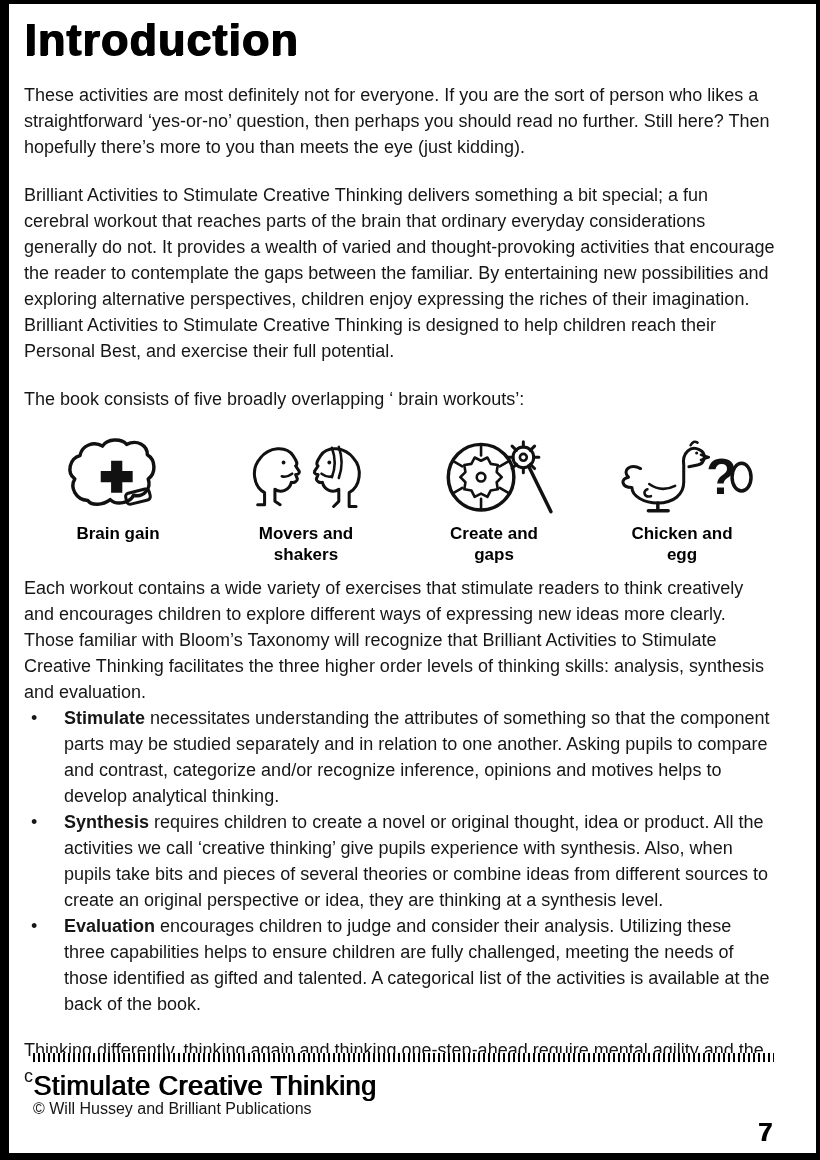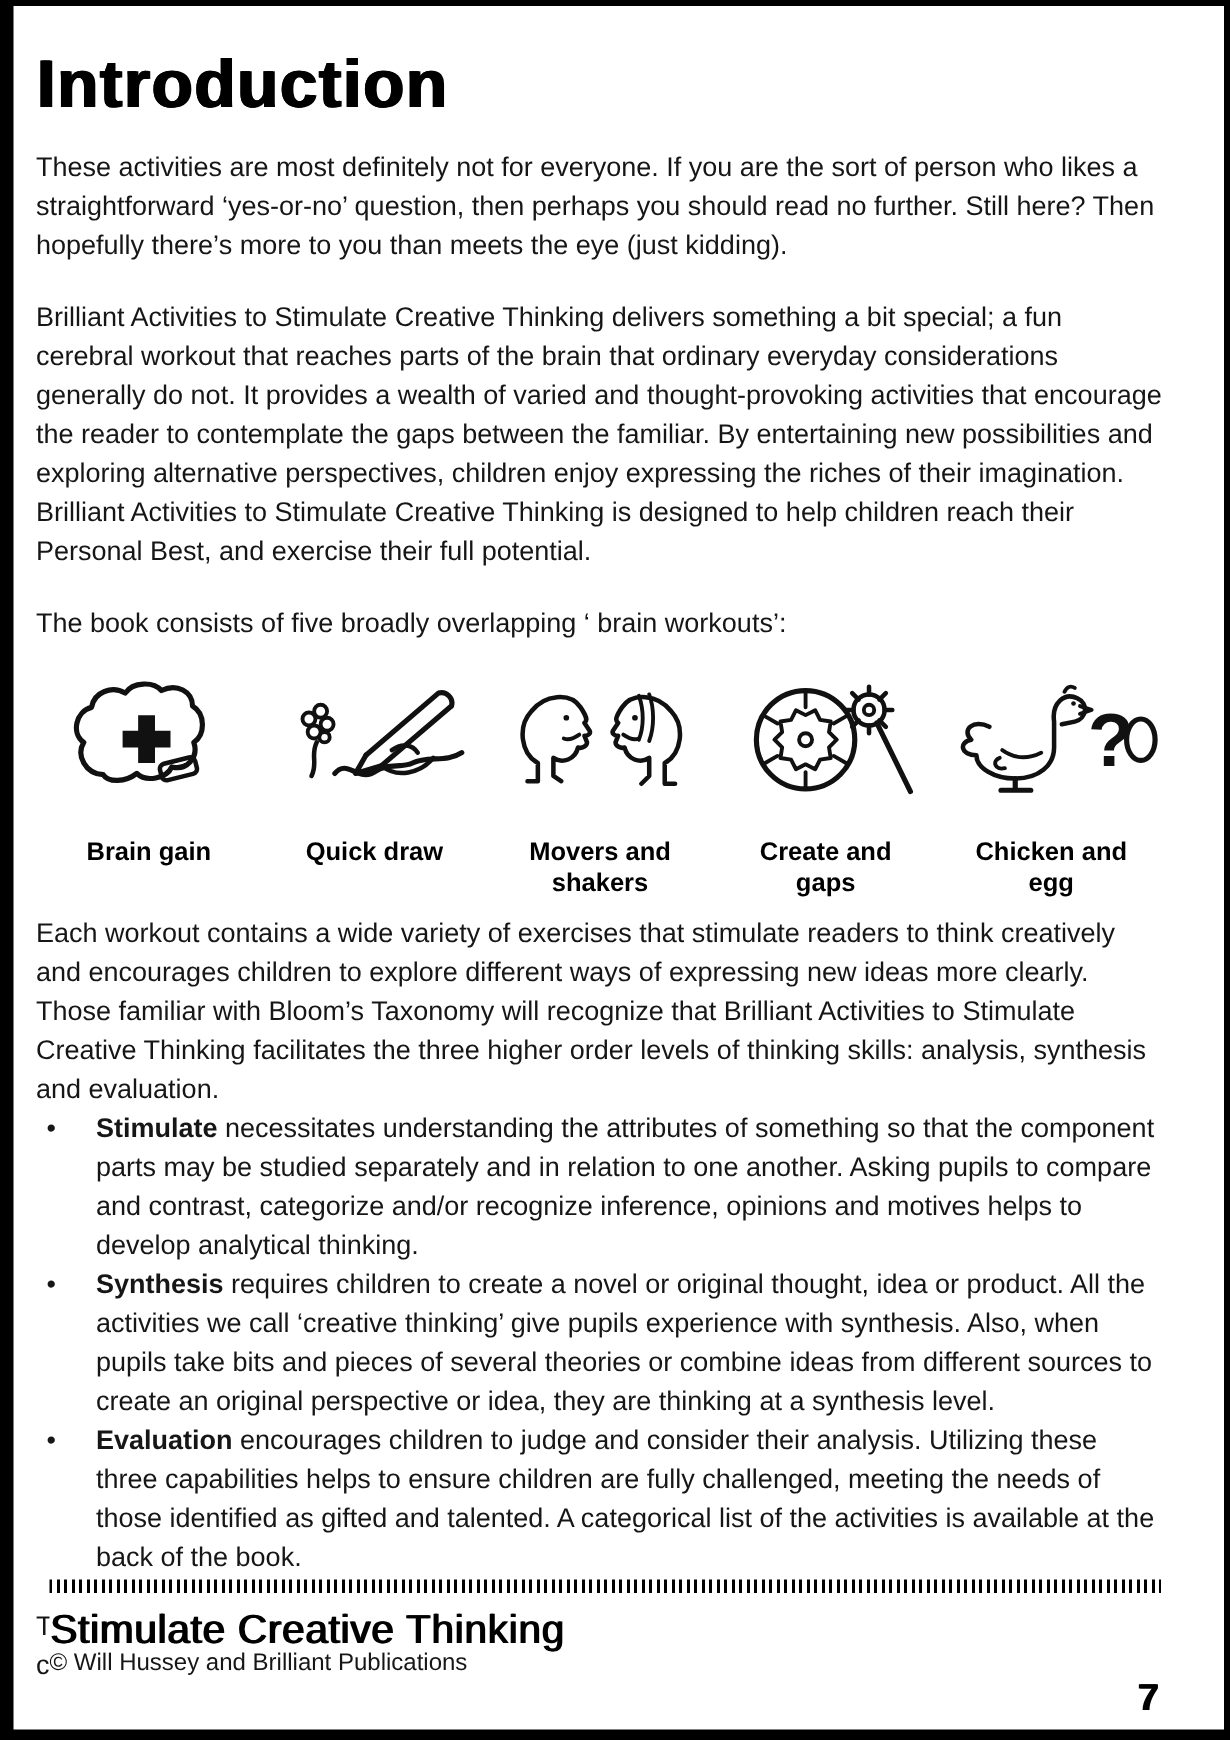--- a/index.html
+++ b/index.html
@@ -3,35 +3,35 @@
 <meta charset="utf-8">
 <style>
   html,body{margin:0;padding:0;}
   body{
     width:820px;height:1160px;box-sizing:border-box;
     background:#ffffff;color:#161616;
     border:solid #000;border-width:4px 4px 7px 9px;
     font-family:"Liberation Sans",sans-serif;
     overflow:hidden;position:relative;
   }
-  .content{padding:24px 40px 0 15px;}
+  .content{padding:8px 40px 0 15px;}
   .page-title{
     font-size:45px;font-weight:bold;letter-spacing:1px;
     margin:2px 0 16px;color:#000;
     text-shadow:1.3px 0 currentColor, 0 0.6px currentColor;
   }
   p.body{font-size:18px;line-height:26px;margin:0 0 22px;}
   p.body b{font-weight:normal;}
   .consists{margin-bottom:10px;}
   .workouts{display:flex;justify-content:space-between;align-items:flex-start;margin:4px 0 10px;}
   .workout{flex:1;display:flex;flex-direction:column;align-items:center;}
   .workout svg{height:82px;display:block;}
   .workout .caption{
     font-weight:bold;font-size:17px;line-height:21px;text-align:center;
-    margin-top:25px;max-width:118px;color:#000;
+    margin-top:7px;max-width:118px;color:#000;
   }
   ul.points{list-style:none;margin:0 0 20px;padding:0;font-size:18px;line-height:26px;}
   ul.points li{position:relative;padding-left:40px;margin:0;}
   ul.points .marker{position:absolute;left:7px;top:0;}
   ul.points b{font-weight:bold;}
   .closing{margin-bottom:0;}
   .footer{position:absolute;left:24px;right:42px;bottom:8px;background:#fff;}
   .footer-rule{
     height:9px;margin-bottom:10px;
     background:repeating-linear-gradient(90deg,#000 0 2px,#fff 2px 5px);
@@ -64,36 +64,20 @@
 
     <div class="workout">
       <svg viewBox="0 0 130 95" width="128" aria-hidden="true">
         <path class="ink" stroke-width="4" d="M30 77 C16 76 9 62 15 52 C5 45 9 28 21 25 C23 13 37 8 47 14 C53 5 69 5 75 12 C87 6 99 13 99 24 C109 30 109 46 100 52 C104 64 94 74 83 71 C79 80 63 83 56 76 C47 83 34 83 30 77 Z"></path>
         <rect class="ink" stroke-width="3.5" x="74" y="66" width="28" height="13" rx="4" transform="rotate(-14 88 72)"></rect>
         <path fill="#111" d="M57 31 h13 v12 h12 v13 h-12 v12 h-13 v-12 h-12 v-13 h12 z"></path>
       </svg>
       <div class="caption">Brain gain</div>
     </div>
 
-    <div class="workout">
-      <svg viewBox="0 0 150 95" width="146" aria-hidden="true">
-        <circle class="ink" stroke-width="3" cx="24" cy="34" r="5"></circle>
-        <circle class="ink" stroke-width="3" cx="33" cy="28" r="5"></circle>
-        <circle class="ink" stroke-width="3" cx="28" cy="44" r="5"></circle>
-        <circle class="ink" stroke-width="3" cx="38" cy="38" r="5"></circle>
-        <circle class="ink" stroke-width="3" cx="36" cy="48" r="4"></circle>
-        <path class="ink" stroke-width="3.5" d="M30 52 C25 62 31 68 26 78"></path>
-        <path class="ink" stroke-width="4" d="M68 62 L124 14 M80 70 L134 24 M124 14 C130 12 136 18 134 24"></path>
-        <path class="ink" stroke-width="4" d="M68 62 L60 76 L80 70"></path>
-        <path class="ink" stroke-width="3.5" d="M80 70 C92 80 110 76 120 64"></path>
-        <path class="ink" stroke-width="3.5" d="M88 58 C96 52 104 54 108 60"></path>
-        <path class="ink" stroke-width="4" d="M44 76 C54 64 62 84 76 74 C84 68 96 72 104 68 C116 62 130 68 142 60"></path>
-      </svg>
-      <div class="caption">Quick draw</div>
-    </div>
 
     <div class="workout">
       <svg viewBox="0 0 140 95" width="134" aria-hidden="true">
         <path class="ink" stroke-width="3.5" d="M14 82 L22 82 L22 68 C9 61 6 40 17 28 C27 15 47 13 55 25 C59 31 61 35 58 37 L62 43 C63 45 61 47 58 47 L60 52 C60 55 56 57 53 56 C51 65 41 69 34 64 L34 78 L40 82"></path>
         <circle cx="44" cy="33" r="2.2" fill="#111"></circle>
         <path class="ink" stroke-width="3" d="M54 46 q-7 5 -12 3"></path>
         <path class="ink" stroke-width="3.5" d="M128 84 L120 84 L120 68 C133 61 136 40 125 28 C115 15 95 13 87 25 C83 31 81 35 84 37 L80 43 C79 45 81 47 84 47 L82 52 C82 55 86 57 89 56 C91 65 101 69 108 64 L108 78 L102 84"></path>
         <circle cx="97" cy="33" r="2.2" fill="#111"></circle>
         <path class="ink" stroke-width="3" d="M88 46 q7 5 12 3"></path>
         <path class="ink" stroke-width="3" d="M100 16 C104 27 104 40 100 50 M108 15 C112 26 112 40 108 51"></path>

